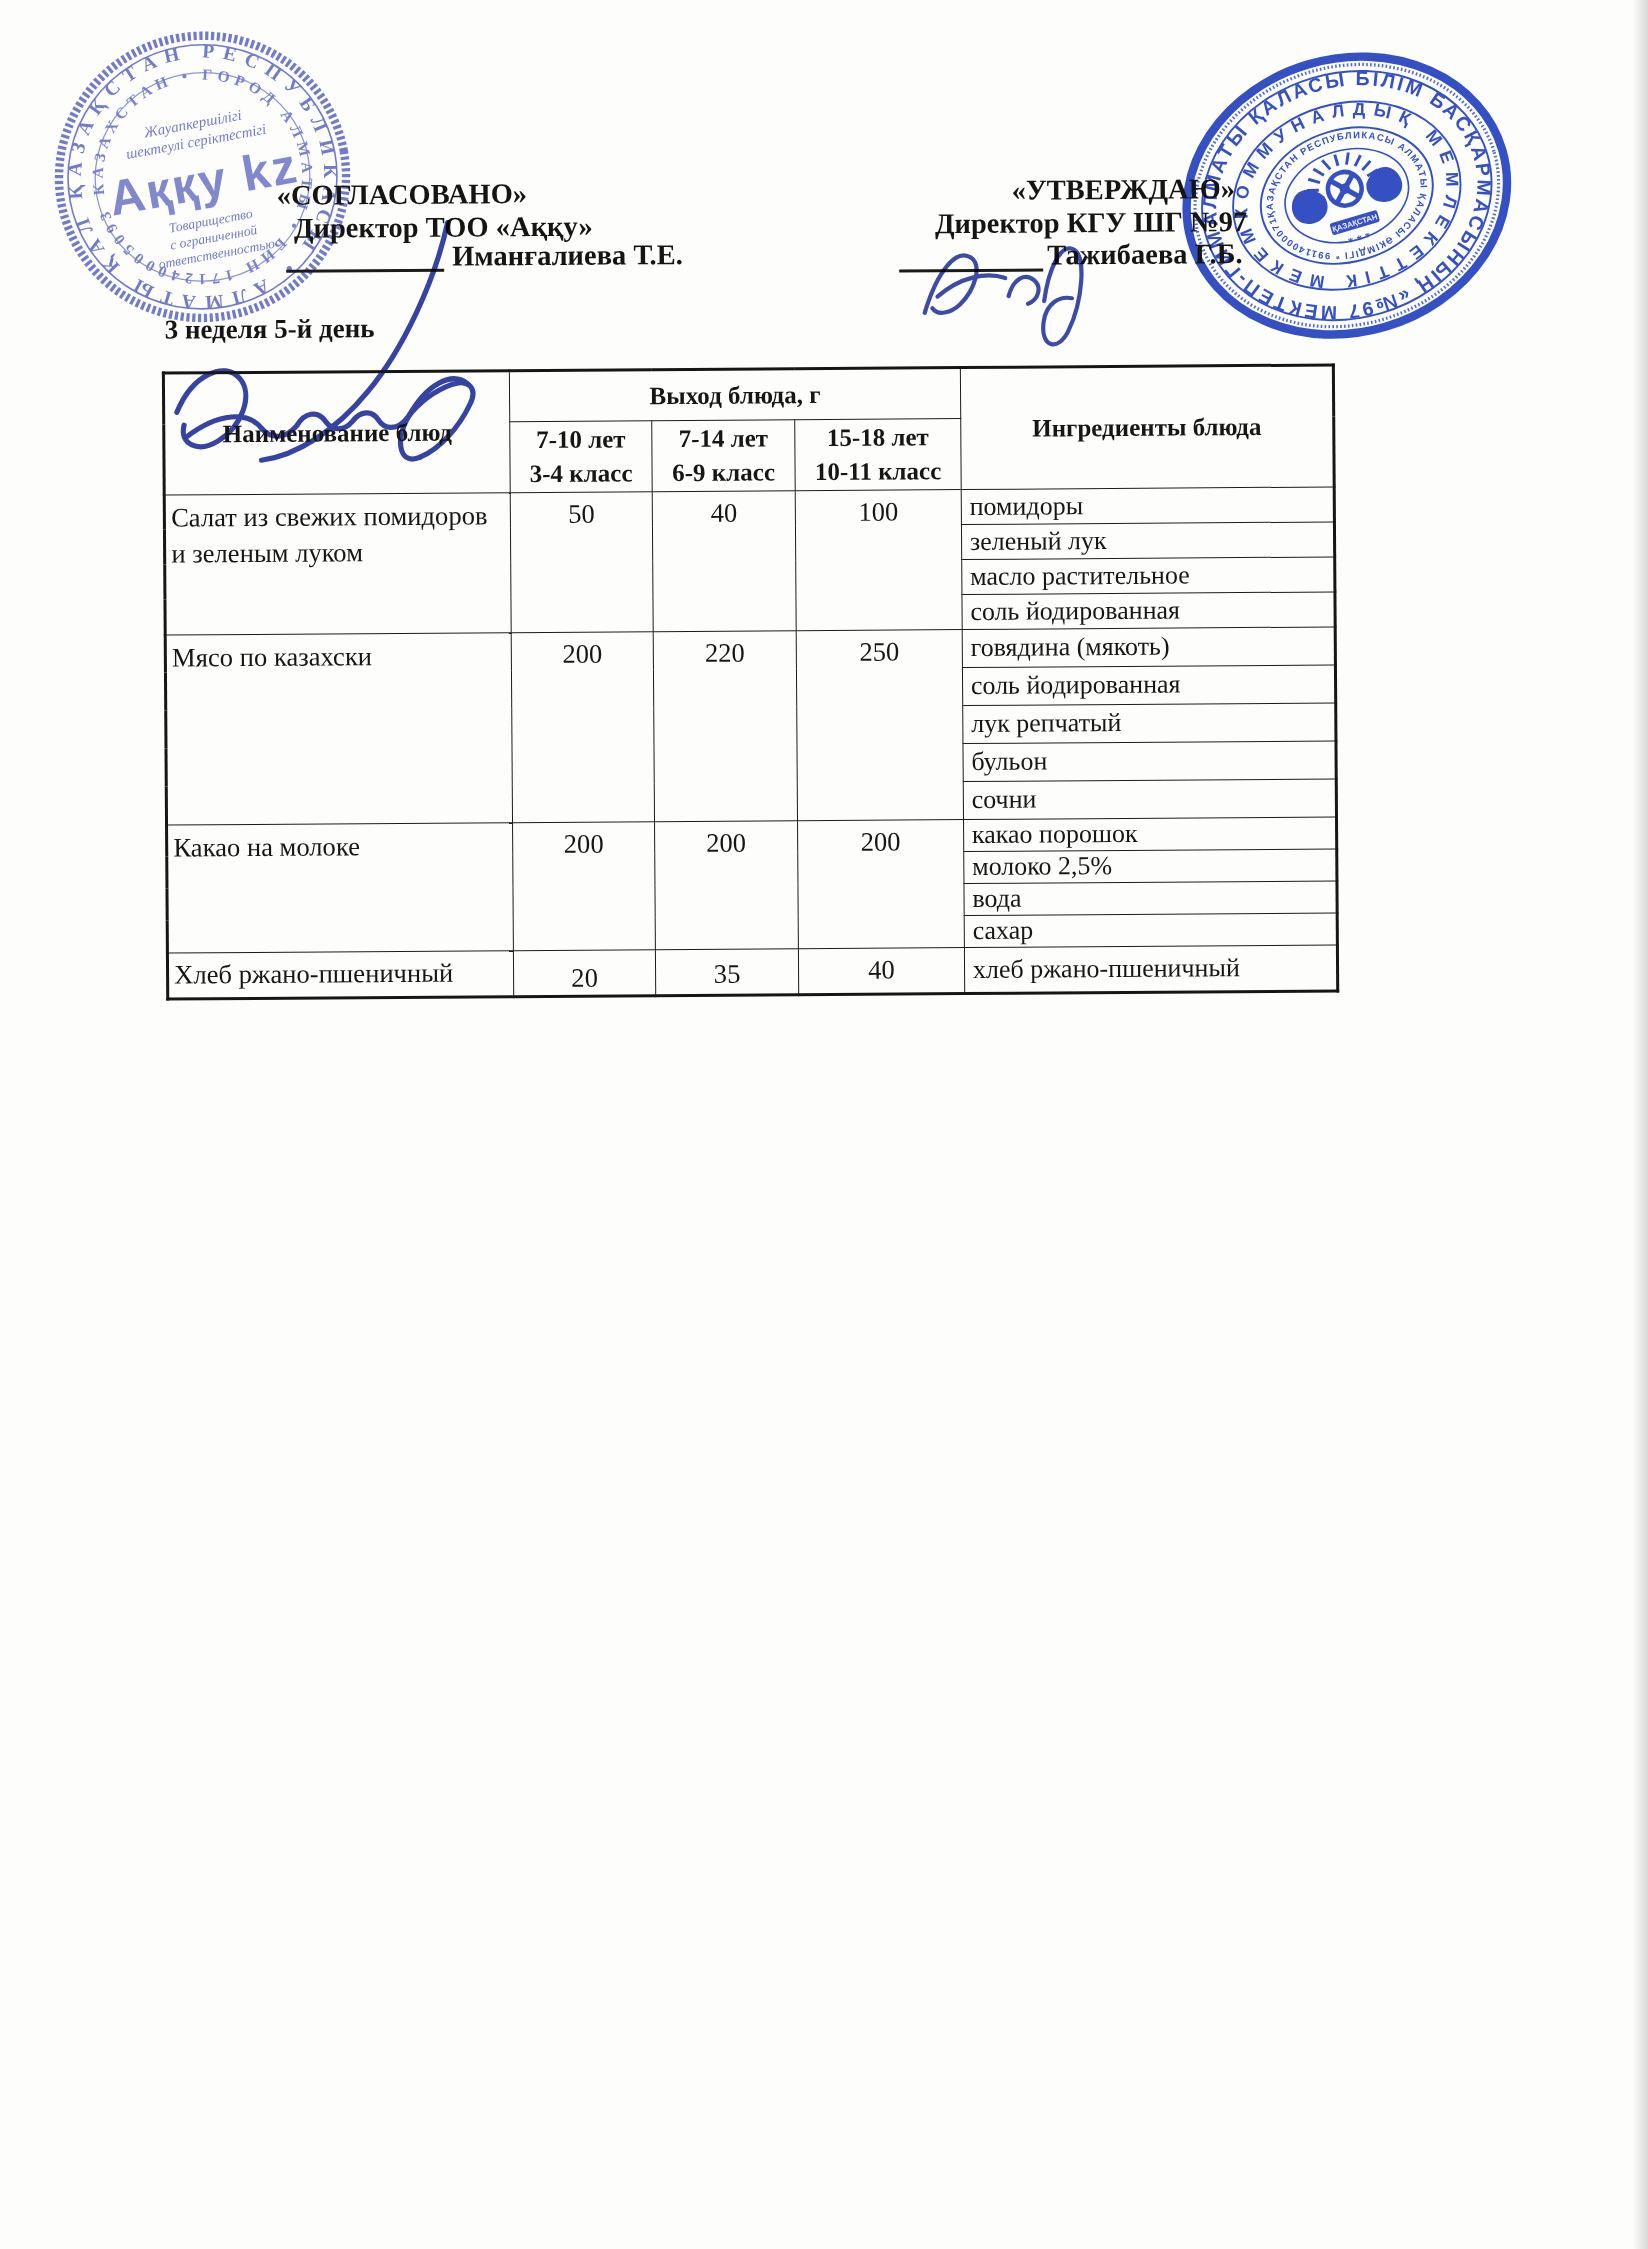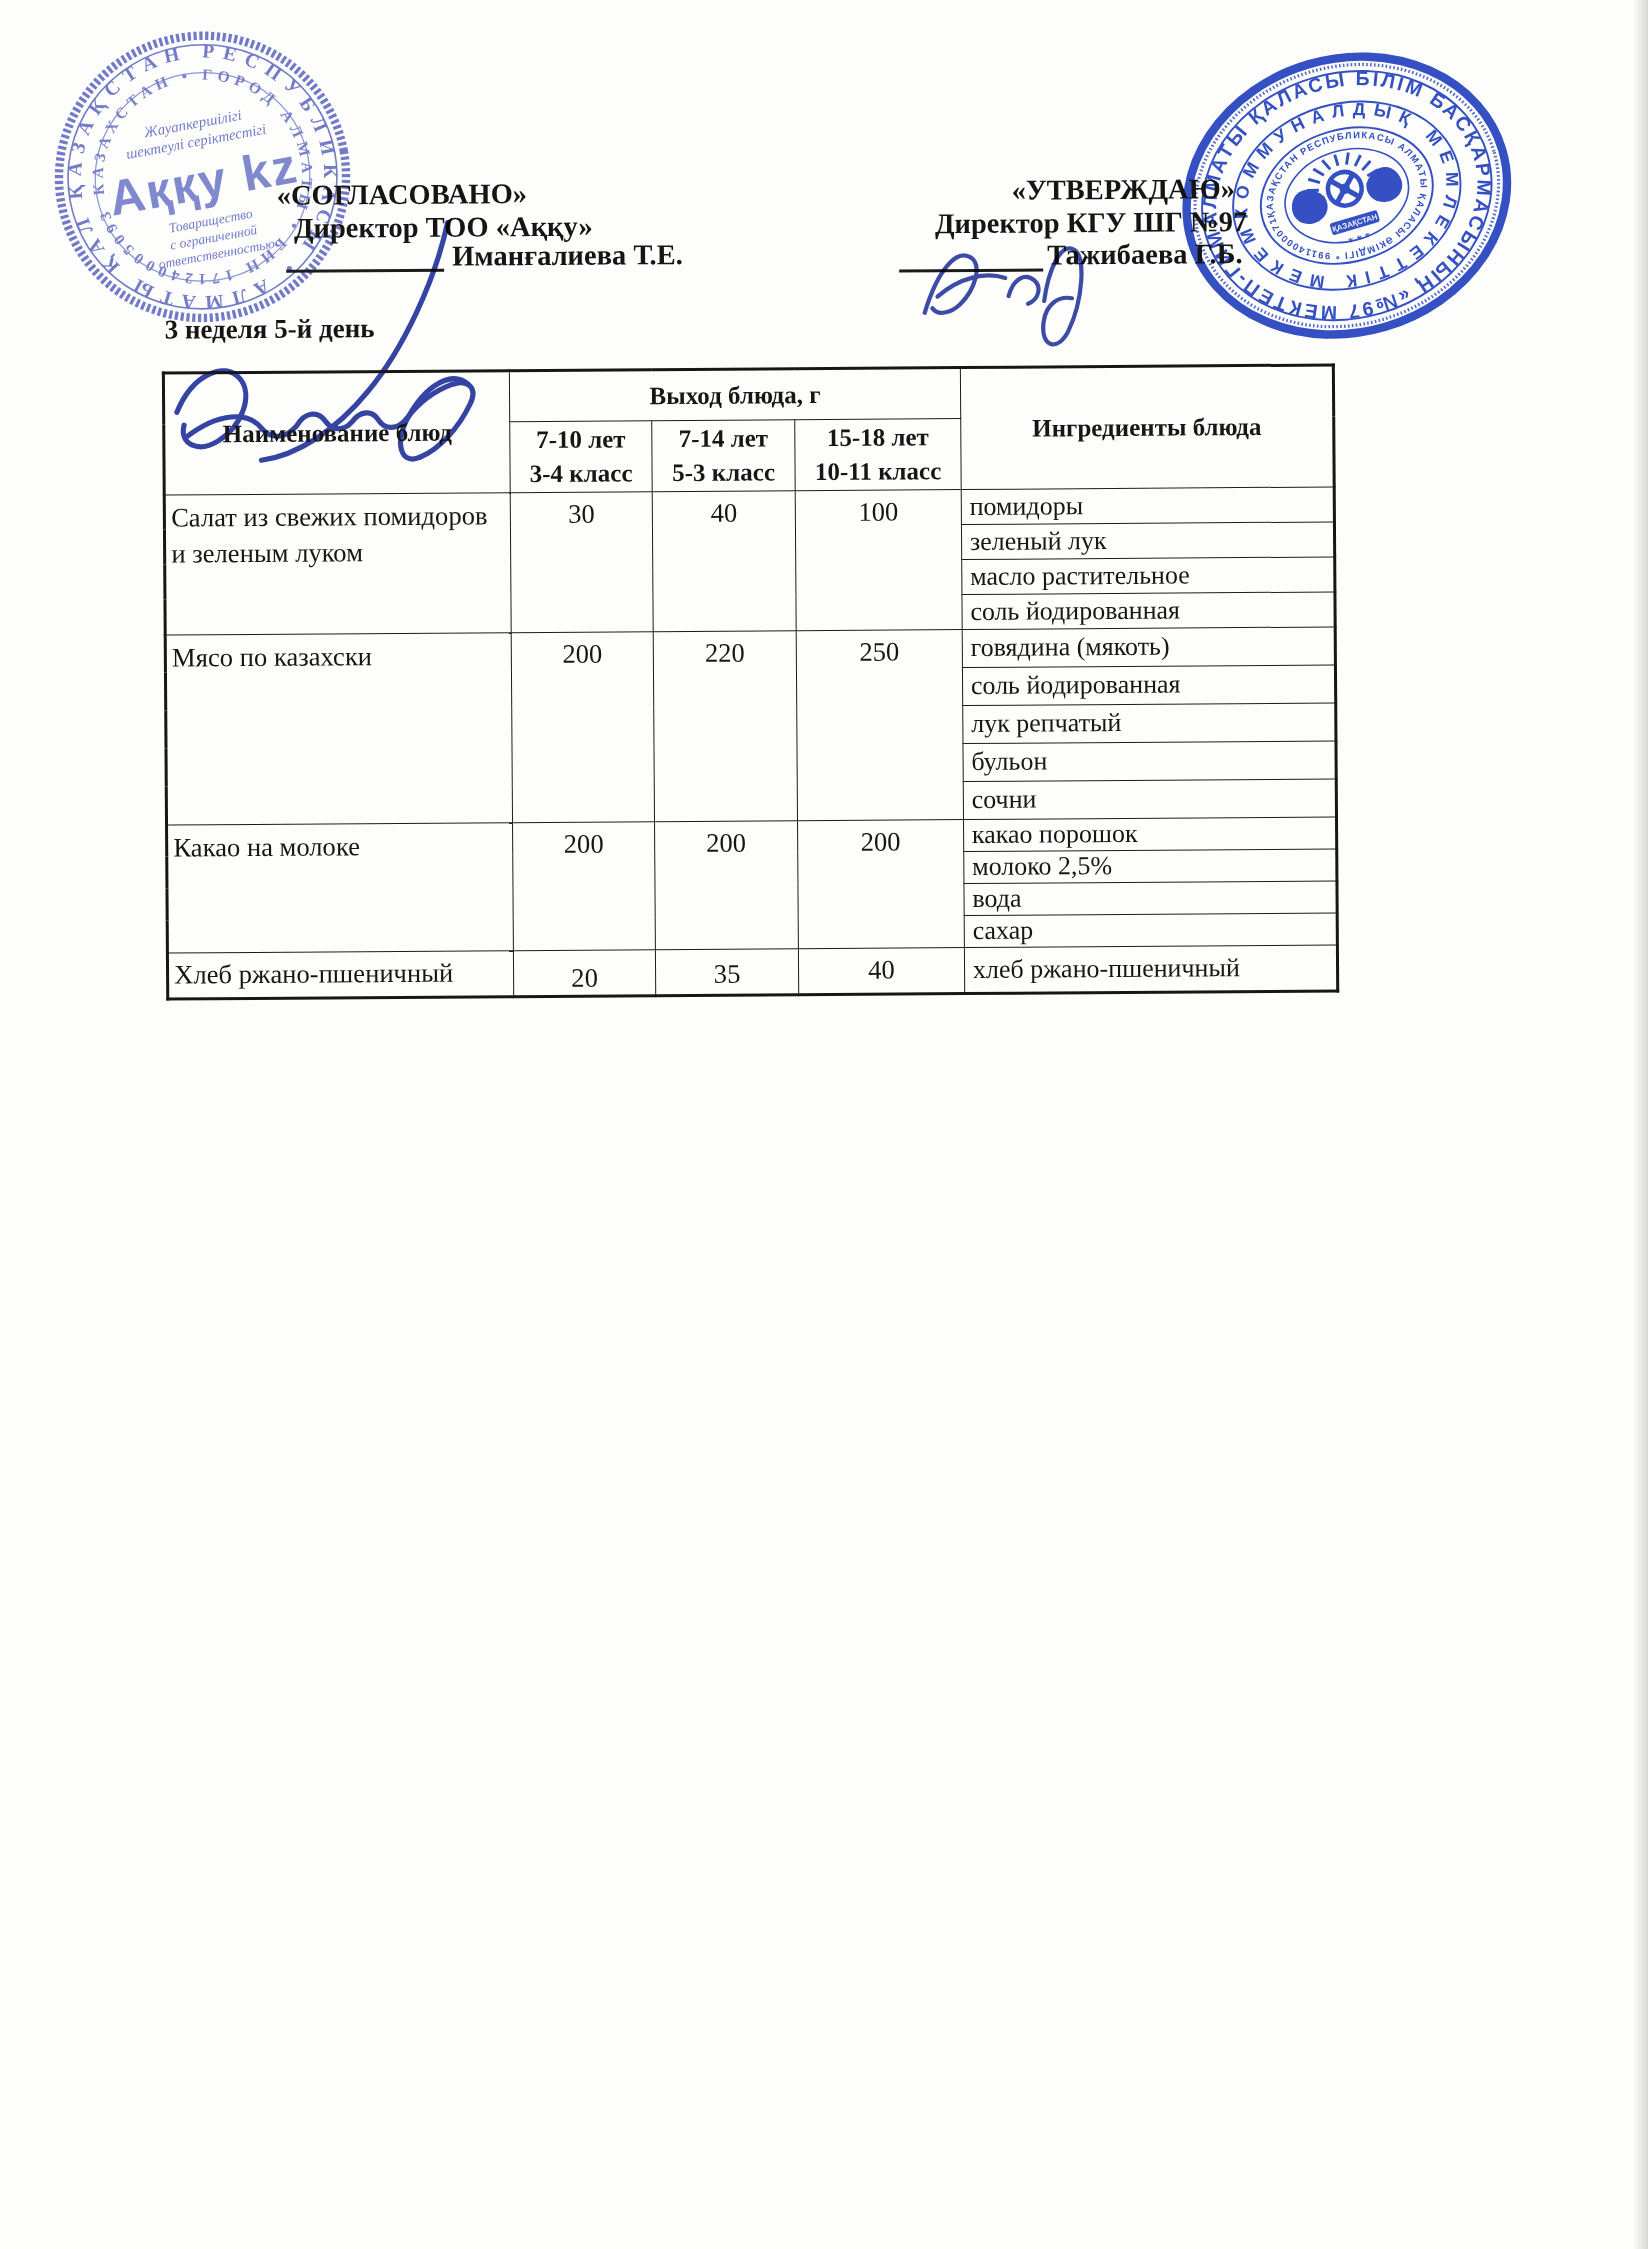--- a/index.html
+++ b/index.html
@@ -172,33 +172,33 @@
         <th colspan="3">Выход блюда, г</th>
         <th rowspan="2">Ингредиенты блюда</th>
       </tr>
       <tr class="hr2">
         <th>
           <div>7-10 лет</div>
           <div>3-4 класс</div>
         </th>
         <th>
           <div>7-14 лет</div>
-          <div>5-3 класс</div>
+          <div>6-9 класс</div>
         </th>
         <th>
           <div>15-18 лет</div>
           <div>10-11 класс</div>
         </th>
       </tr>
     </thead>
     <tbody>
 
       <tr class="h54">
         <td class="dish" rowspan="4">Салат из свежих помидоров и зеленым луком</td>
-        <td class="num" rowspan="4">30</td>
+        <td class="num" rowspan="4">50</td>
         <td class="num" rowspan="4">40</td>
         <td class="num" rowspan="4">100</td>
         <td class="ing">помидоры</td>
       </tr>
       <tr class="h54">
         <td class="ing">зеленый лук</td>
           </tr>
       <tr class="h54">
         <td class="ing">масло растительное</td>
           </tr>

